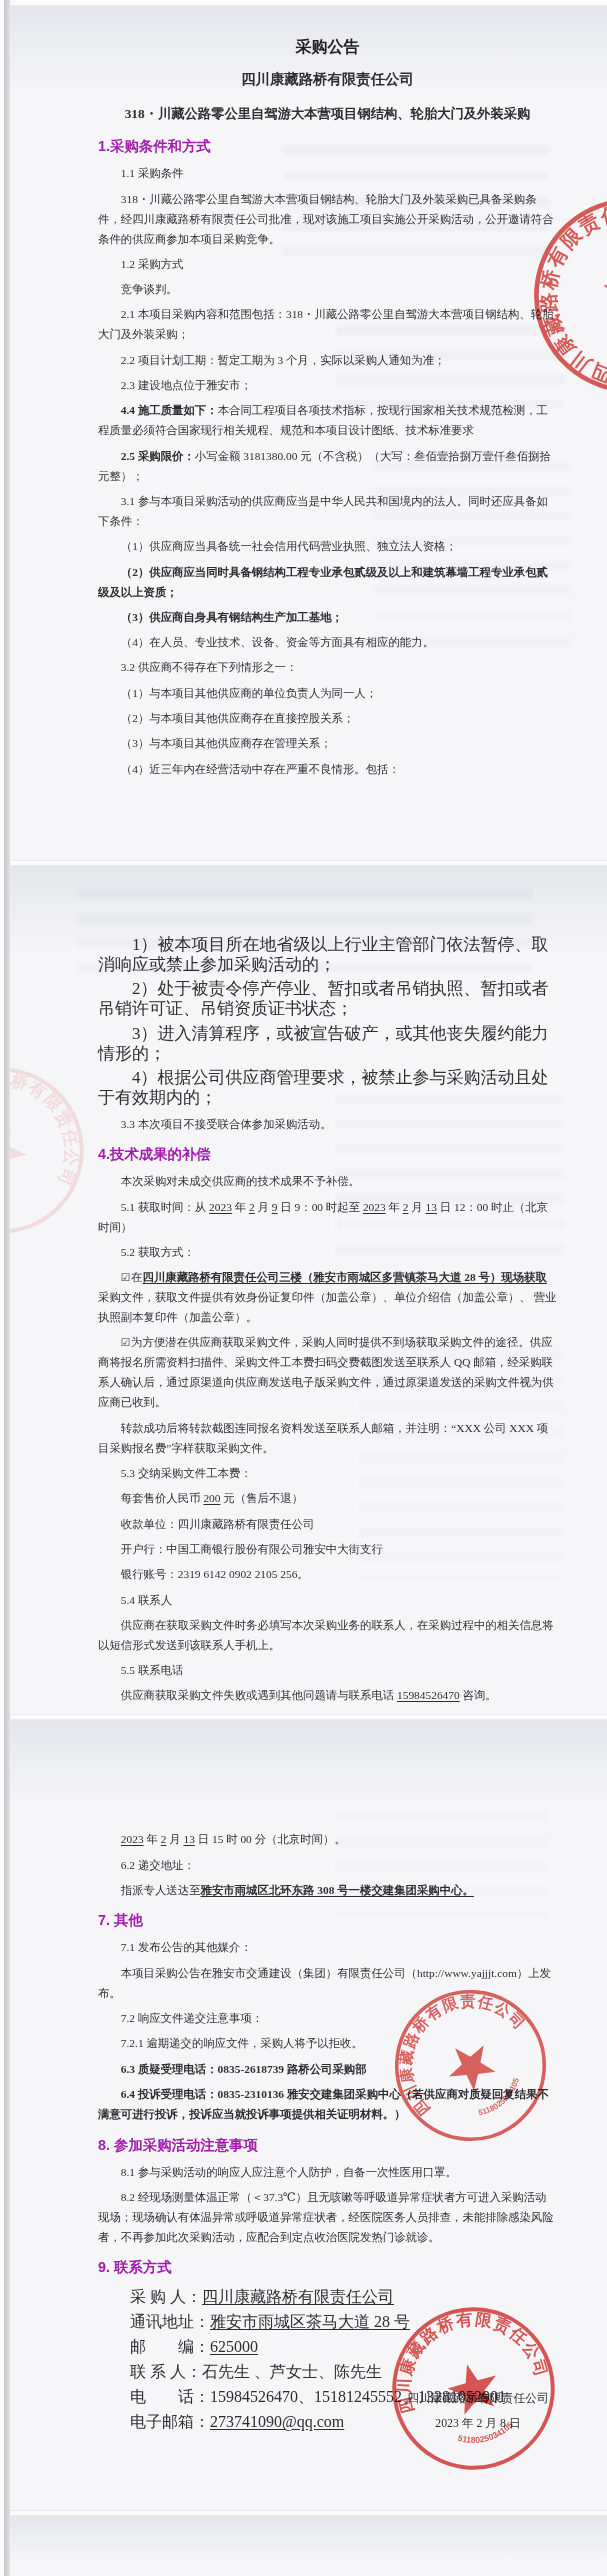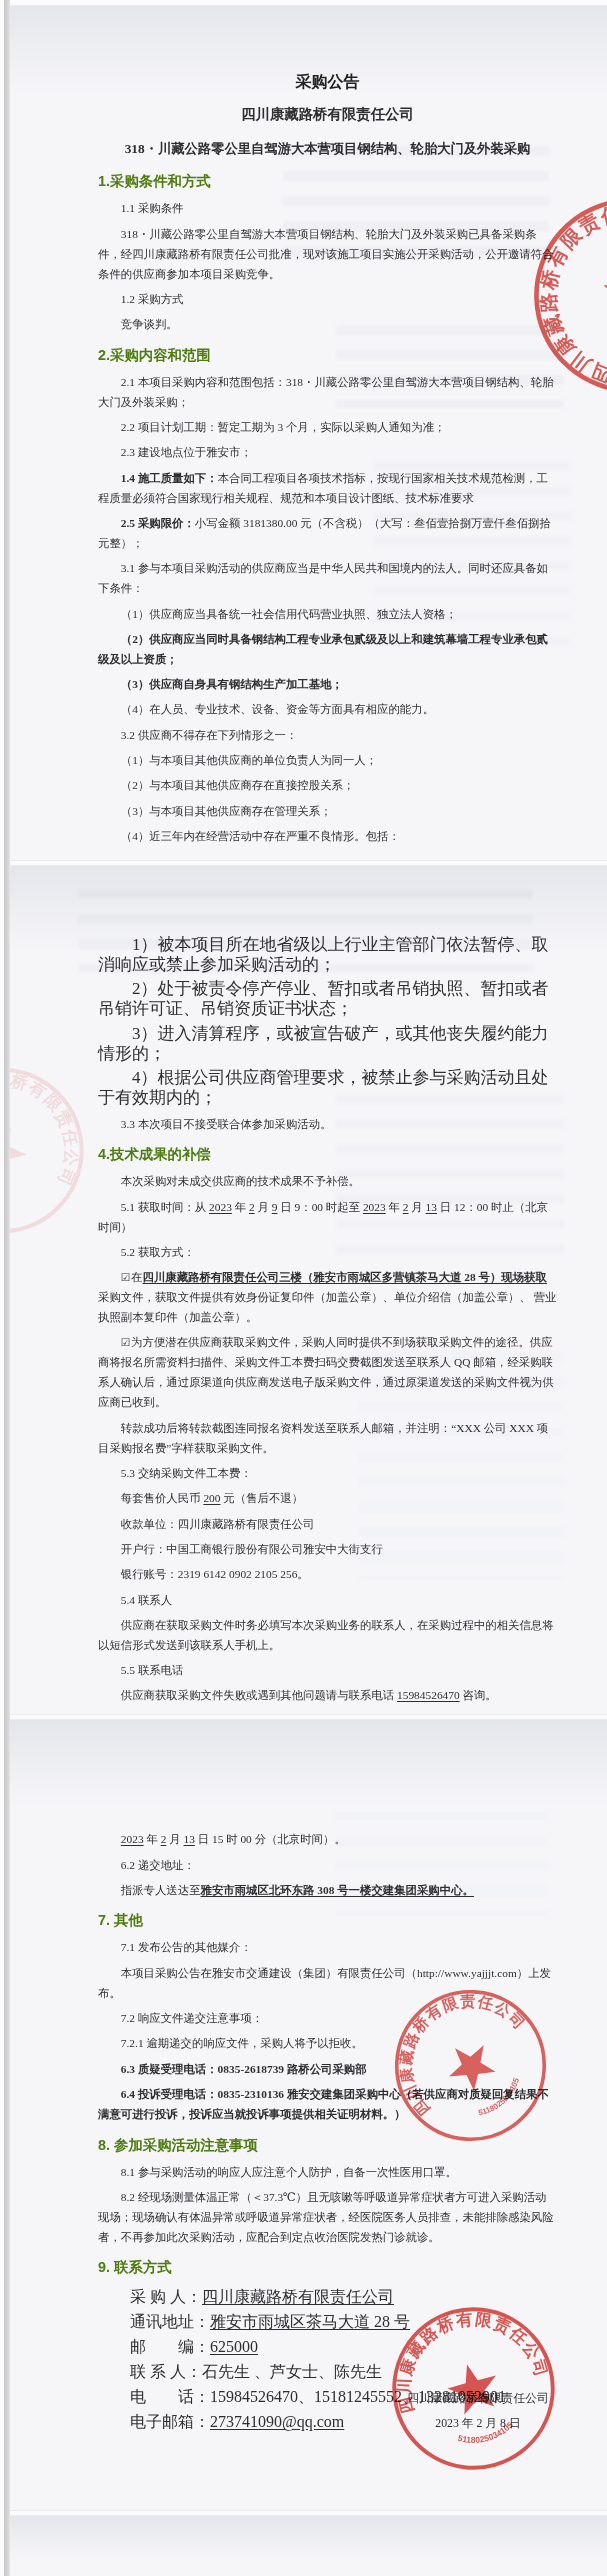--- a/index.html
+++ b/index.html
@@ -9,26 +9,26 @@
     background:linear-gradient(90deg,#c7c7ca,#dededf);}
   .page{position:absolute;left:10px;width:597px;background:#f6f6f9;overflow:hidden;
     box-shadow:0 0 0 0.8px #e6e6e9;}
   .page1{top:6px;height:854px;}
   .page2{top:866px;height:848px;}
   .page3{top:1720px;height:790px;}
   .page4{top:2516px;height:60px;}
   .page-shade{position:absolute;top:0;left:0;right:0;height:87px;pointer-events:none;
     background:linear-gradient(180deg,rgba(140,146,165,.16),rgba(140,146,165,0));}
   .content{position:relative;padding:0 50px 0 88px;}
-  .p1c{padding-top:64px;} .p2c{padding-top:64px;} .p3c{padding-top:104px;}
+  .p1c{padding-top:29px;} .p2c{padding-top:64px;} .p3c{padding-top:104px;}
   .t-title{font-size:16px;font-weight:bold;text-align:center;line-height:23px;margin:0 0 10.6px 0;
     font-family:"Liberation Sans","DejaVu Sans",sans-serif;color:#222;}
   .t-company{font-size:14.4px;font-weight:bold;text-align:center;line-height:21px;margin:0 0 13.7px 0;}
   .t-project{font-size:13.3px;font-weight:bold;text-align:center;line-height:21px;margin:0 0 12px 0;}
-  .h-sec{font-size:14.4px;font-weight:bold;line-height:21px;margin:10.6px 0 6px 0;color:#4d7c0f;
+  .h-sec{font-size:14.4px;font-weight:bold;line-height:21px;margin:10.6px 0 6px 0;color:#a21caf;
     font-family:"Liberation Sans","DejaVu Sans",sans-serif;}
   .p{font-size:11.4px;line-height:20px;margin:5.3px 0;text-indent:2em;}
   .li{font-size:17px;line-height:20px;margin:4.6px 0;text-indent:2em;}
   .u{text-decoration:underline;text-underline-offset:2.3px;}
   .b{font-weight:bold;}
   .bu{font-weight:bold;text-decoration:underline;text-underline-offset:2.3px;}
   .chk{font-family:"DejaVu Sans",sans-serif;font-size:10.6px;margin-right:0.8px;}
   .contact-row{font-size:16px;line-height:25px;margin:0;text-indent:2em;}
   .signoff{position:absolute;left:373px;width:190px;text-align:center;z-index:2;}
   .signoff .co{font-size:11.8px;line-height:20px;}
@@ -57,25 +57,24 @@
       <div class="t-title">采购公告</div>
       <div class="t-company">四川康藏路桥有限责任公司</div>
       <div class="t-project">318・川藏公路零公里自驾游大本营项目钢结构、轮胎大门及外装采购</div>
 
       <div class="h-sec">1.采购条件和方式</div>
       <p class="p">1.1 采购条件</p>
       <p class="p">318・川藏公路零公里自驾游大本营项目钢结构、轮胎大门及外装采购已具备采购条件，经四川康藏路桥有限责任公司批准，现对该施工项目实施公开采购活动，公开邀请符合条件的供应商参加本项目采购竞争。</p>
       <p class="p">1.2 采购方式</p>
       <p class="p">竞争谈判。</p>
 
-      <div class="h-sec">2.采购内容和范围</div>
       <p class="p">2.1 本项目采购内容和范围包括：318・川藏公路零公里自驾游大本营项目钢结构、轮胎大门及外装采购；</p>
       <p class="p">2.2 项目计划工期：暂定工期为 3 个月，实际以采购人通知为准；</p>
       <p class="p">2.3 建设地点位于雅安市；</p>
-      <p class="p"><span class="b">1.4 施工质量如下：</span><span>本合同工程项目各项技术指标，按现行国家相关技术规范检测，工程质量必须符合国家现行相关规程、规范和本项目设计图纸、技术标准要求</span></p>
+      <p class="p"><span class="b">4.4 施工质量如下：</span><span>本合同工程项目各项技术指标，按现行国家相关技术规范检测，工程质量必须符合国家现行相关规程、规范和本项目设计图纸、技术标准要求</span></p>
       <p class="p"><span class="b">2.5 采购限价：</span><span>小写金额 3181380.00 元（不含税）（大写：叁佰壹拾捌万壹仟叁佰捌拾元整）；</span></p>
 
       <p class="p">3.1 参与本项目采购活动的供应商应当是中华人民共和国境内的法人。同时还应具备如下条件：</p>
       <p class="p">（1）供应商应当具备统一社会信用代码营业执照、独立法人资格；</p>
       <p class="p b">（2）供应商应当同时具备钢结构工程专业承包贰级及以上和建筑幕墙工程专业承包贰级及以上资质；</p>
       <p class="p b">（3）供应商自身具有钢结构生产加工基地；</p>
       <p class="p">（4）在人员、专业技术、设备、资金等方面具有相应的能力。</p>
       <p class="p">3.2 供应商不得存在下列情形之一：</p>
       <p class="p">（1）与本项目其他供应商的单位负责人为同一人；</p>
       <p class="p">（2）与本项目其他供应商存在直接控股关系；</p>

